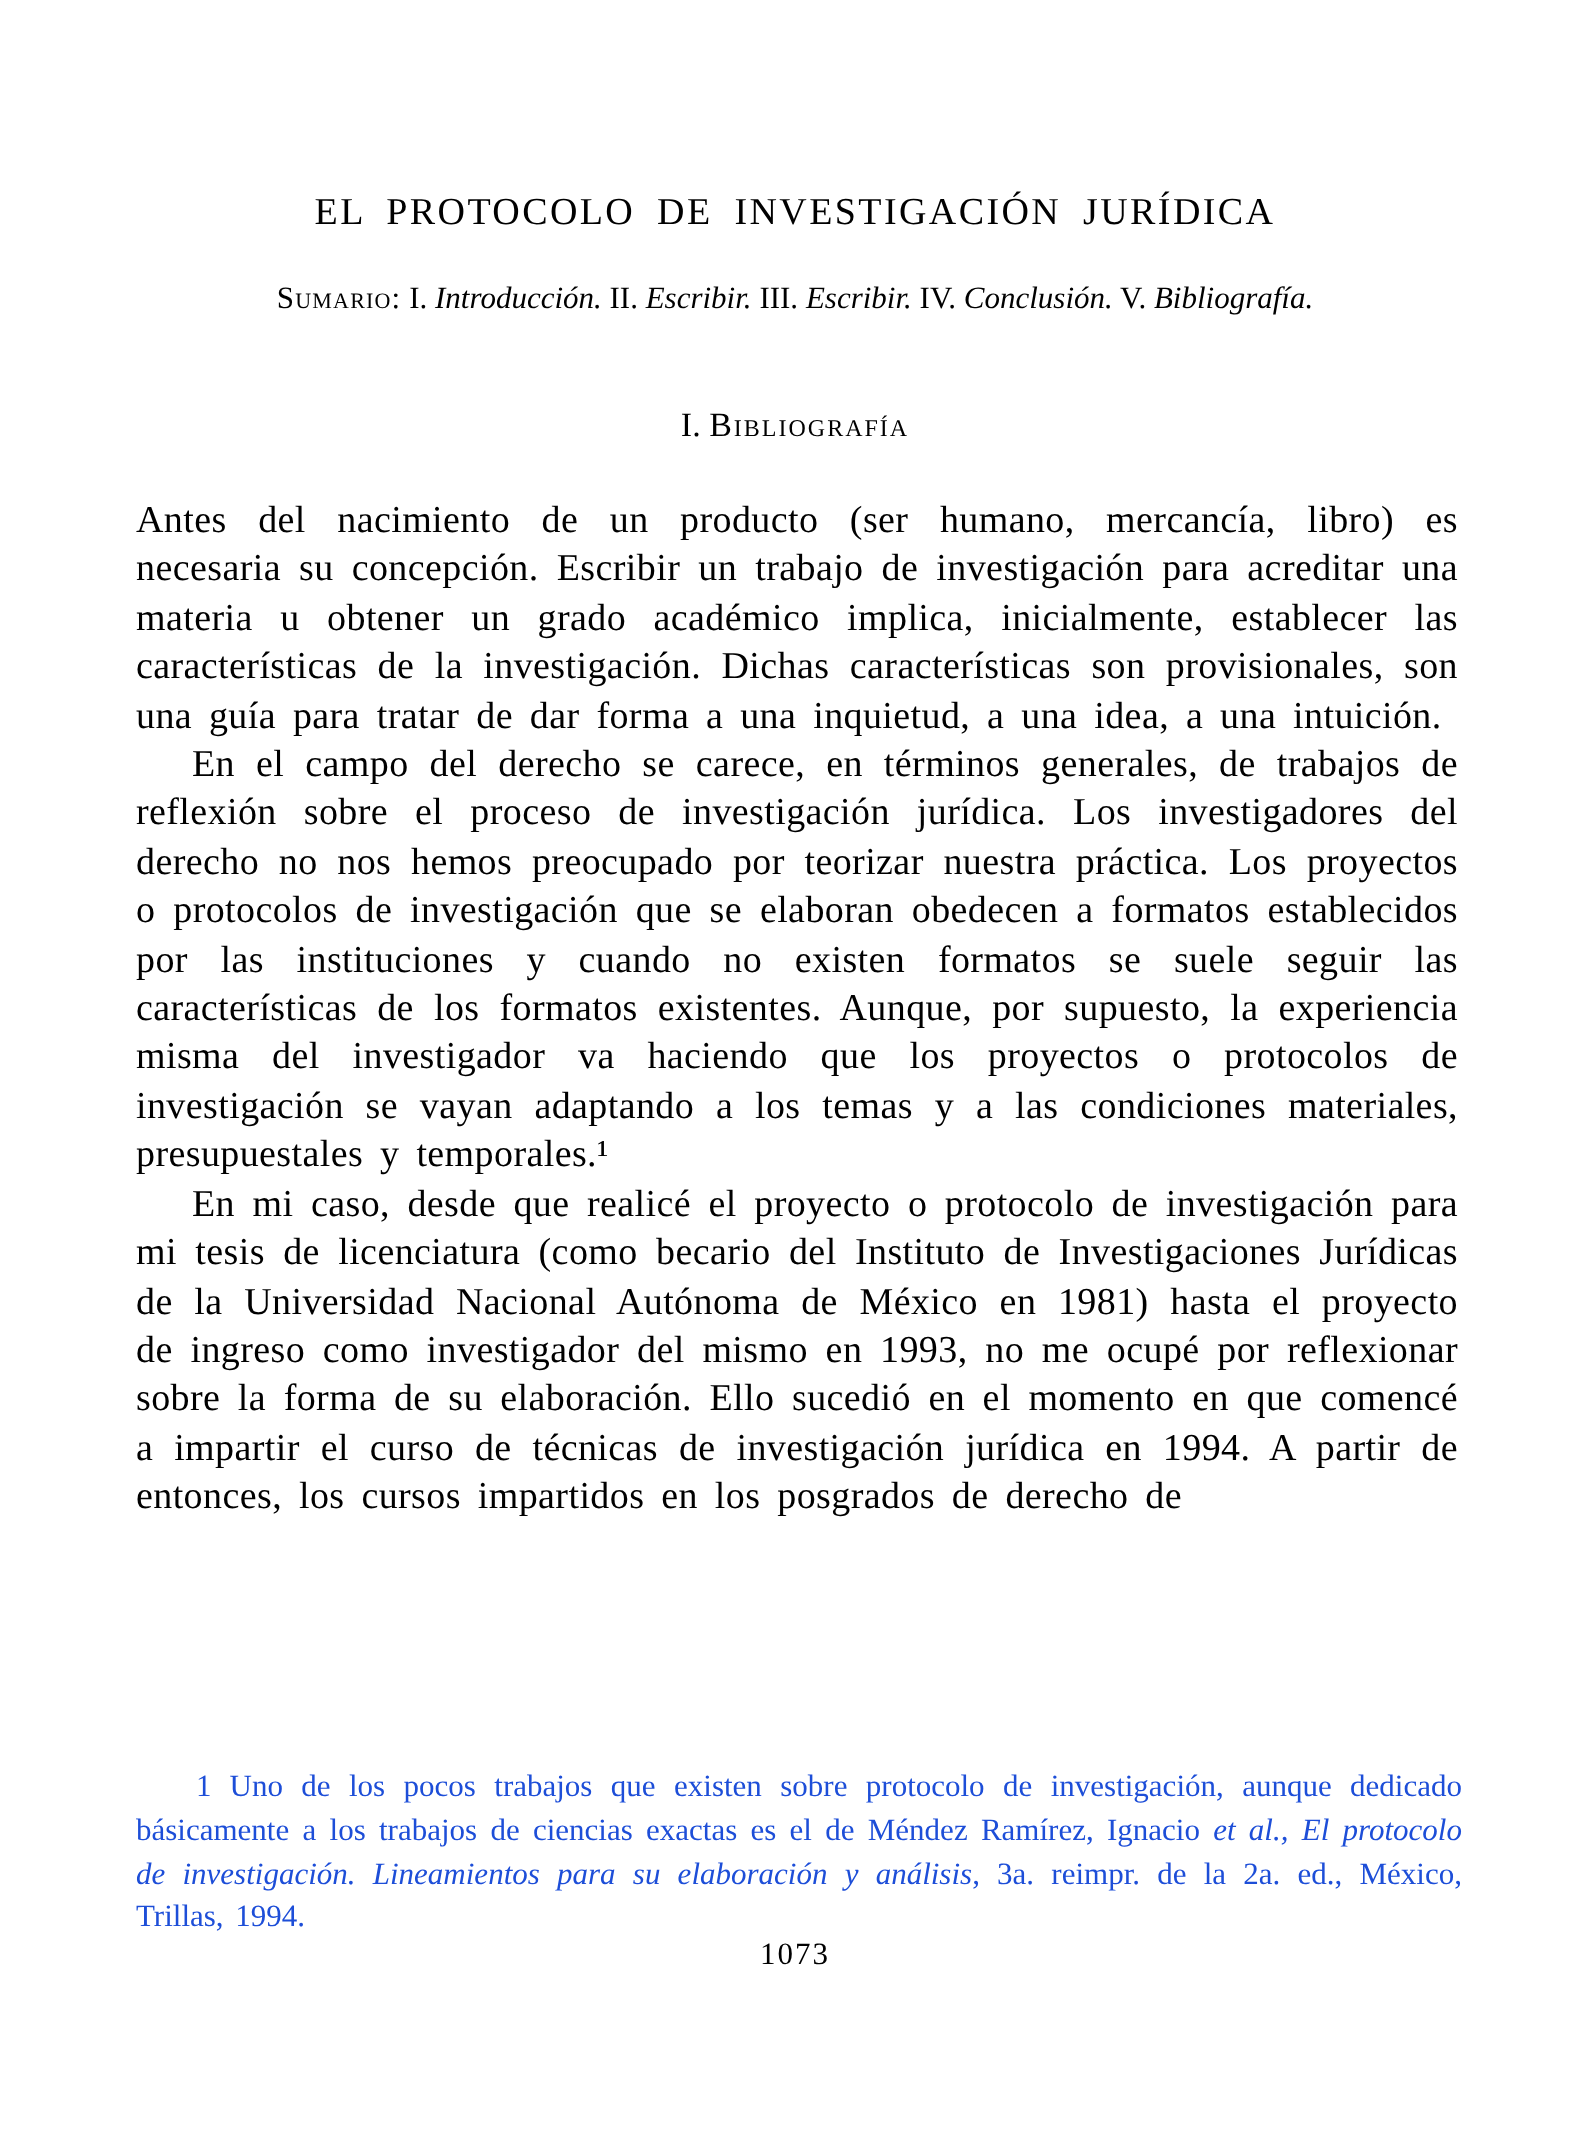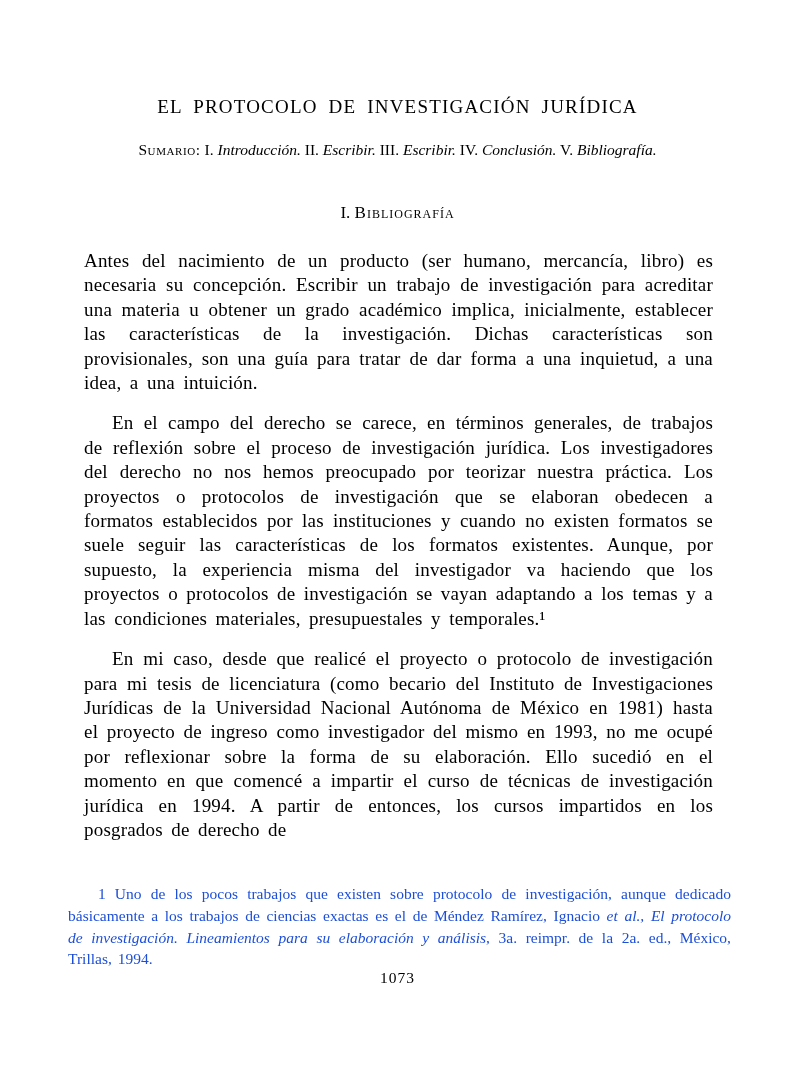--- a/index.html
+++ b/index.html
@@ -53,21 +53,21 @@
   }
   .body-text {
     margin: 26px 66px 0 68px;
     text-align: justify;
     font-size: 19px;
     line-height: 24.4px;
     word-spacing: 3.5px;
     letter-spacing: 0.2px;
     color: #000;
   }
-  .body-text p { margin: 16px; }
+  .body-text p { margin: 0; }
   .body-text p.indent { text-indent: 28px; }
   .footnote {
     position: absolute;
     top: 883px;
     left: 68px;
     right: 64px;
     font-size: 15.5px;
     line-height: 21.8px;
     text-align: justify;
     word-spacing: 2px;

